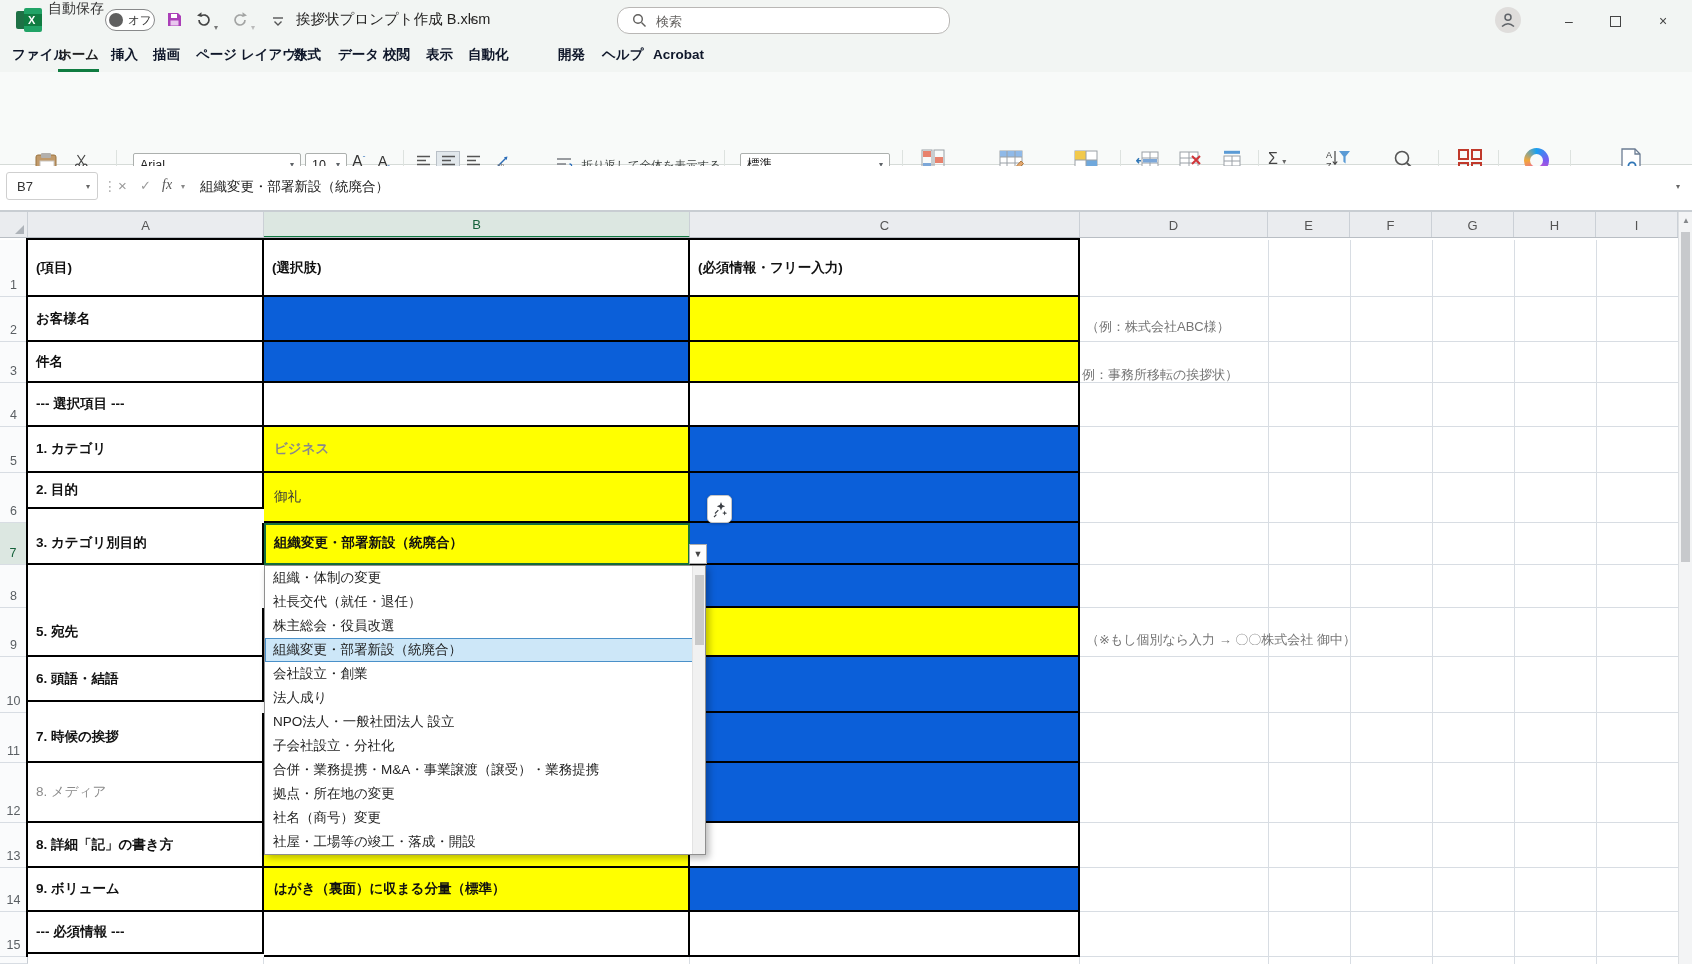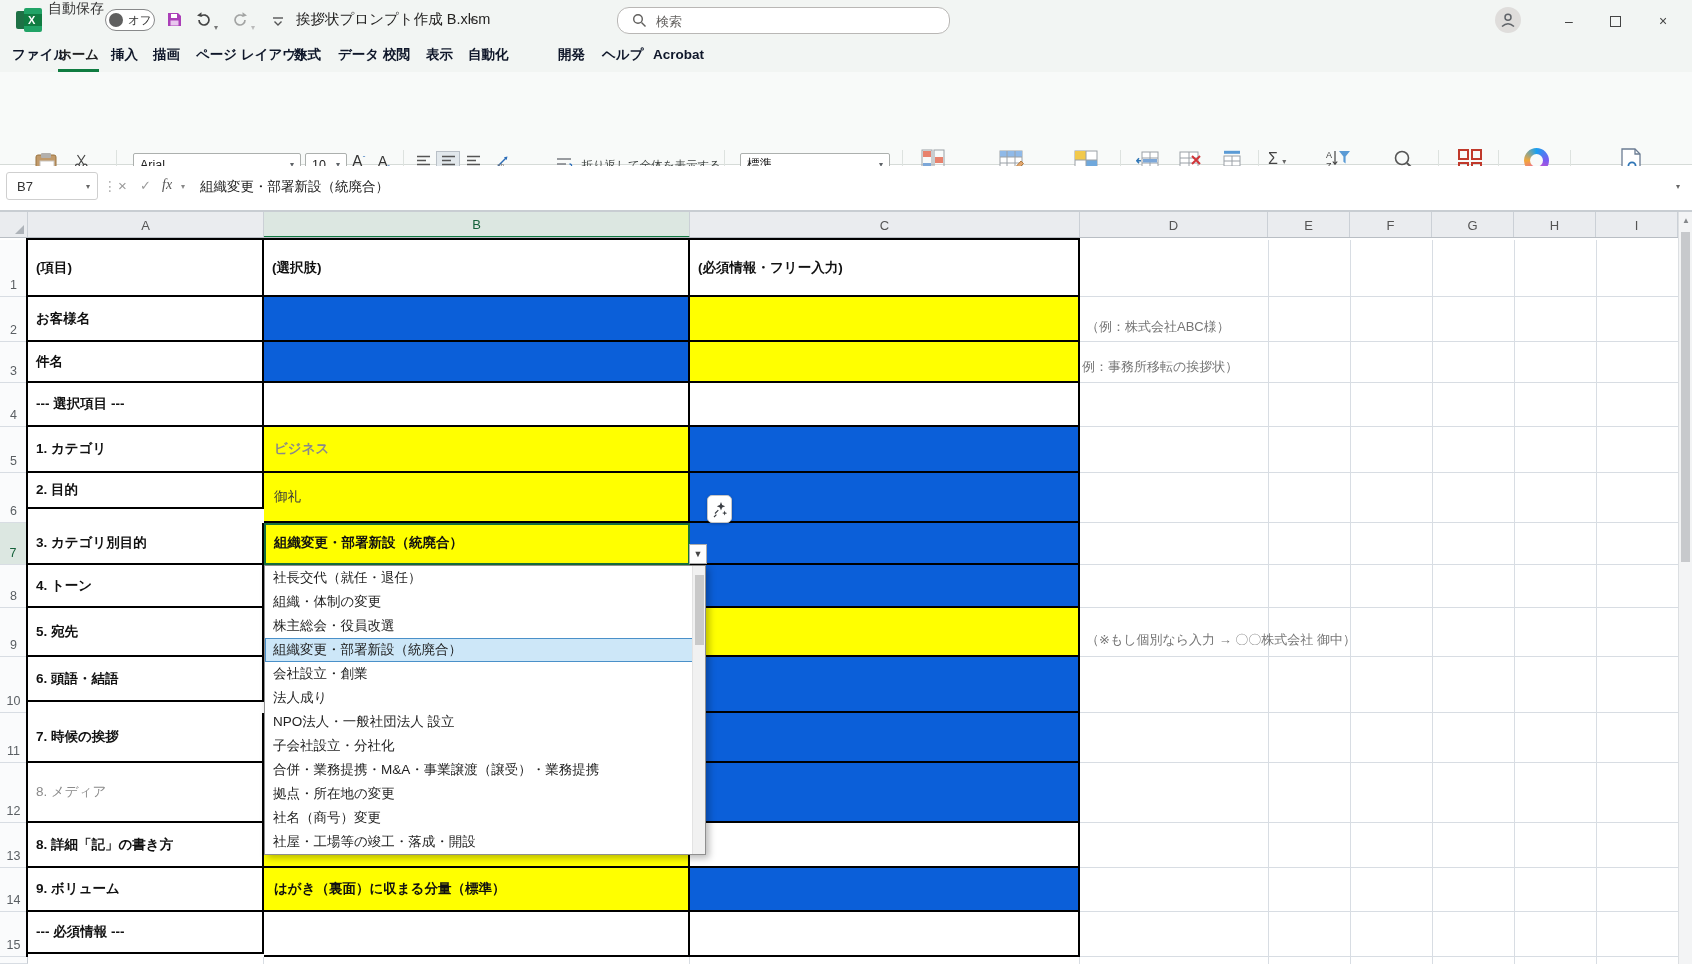--- a/index.html
+++ b/index.html
@@ -581,21 +581,20 @@
   <div class="tcell fill-blue" style="left:690px;top:427px;width:390px;height:46px"></div>
 
   <div class="tcell bold" style="left:28px;top:473px;width:236px;height:36px">2. 目的</div>
   <div class="tcell" style="left:264px;top:473px;width:426px;height:50px;background:#FFFF00;color:#3a3a3a;padding-left:10px">御礼</div>
   <div class="tcell fill-blue" style="left:690px;top:473px;width:390px;height:50px"></div>
 
   <div class="tcell bold" style="left:28px;top:523px;width:236px;height:42px">3. カテゴリ別目的</div>
   <div class="tcell fill-yellow bold" style="left:264px;top:523px;width:426px;height:42px;padding-left:10px">組織変更・部署新設（統廃合）</div>
   <div class="tcell fill-blue" style="left:690px;top:523px;width:390px;height:42px"></div>
 
-  <div class="tcell bold" style="left:28px;top:565px;width:236px;height:43px">4. トーン</div>
   <div class="tcell" style="left:264px;top:565px;width:426px;height:43px"></div>
   <div class="tcell fill-blue" style="left:690px;top:565px;width:390px;height:43px"></div>
 
   <div class="tcell bold" style="left:28px;top:608px;width:236px;height:49px">5. 宛先</div>
   <div class="tcell" style="left:264px;top:608px;width:426px;height:49px"></div>
   <div class="tcell fill-yellow" style="left:690px;top:608px;width:390px;height:49px"></div>
 
   <div class="tcell bold" style="left:28px;top:657px;width:236px;height:45px">6. 頭語・結語</div>
   <div class="tcell" style="left:264px;top:657px;width:426px;height:56px"></div>
   <div class="tcell fill-blue" style="left:690px;top:657px;width:390px;height:56px"></div>
@@ -614,40 +613,40 @@
 
   <div class="tcell bold" style="left:28px;top:868px;width:236px;height:44px">9. ボリューム</div>
   <div class="tcell fill-yellow bold" style="left:264px;top:868px;width:426px;height:44px;padding-left:10px">はがき（裏面）に収まる分量（標準）</div>
   <div class="tcell fill-blue" style="left:690px;top:868px;width:390px;height:44px"></div>
 
   <div class="tcell bold" style="left:28px;top:912px;width:236px;height:42px">--- 必須情報 ---</div>
   <div class="tcell" style="left:264px;top:912px;width:426px;height:45px"></div>
   <div class="tcell" style="left:690px;top:912px;width:390px;height:45px"></div>
 
   <div class="note" style="left:1086px;top:318px">（例：株式会社ABC様）</div>
-  <div class="note" style="left:1082px;top:358px">例：事務所移転の挨拶状）</div>
+  <div class="note" style="left:1082px;top:366px">例：事務所移転の挨拶状）</div>
   <div class="note" style="left:1086px;top:631px">（※もし個別なら入力 → 〇〇株式会社 御中）</div>
 
   <div class="selection"></div>
 
   <div class="abs" style="left:707px;top:495px;width:25px;height:28px;background:#fff;border:1px solid #C6C6C6;border-radius:5px;box-shadow:0 1px 3px rgba(0,0,0,.25);z-index:15;display:flex;align-items:center;justify-content:center">
     <svg width="15" height="17">
         <path d="M9 1 l1.2 3 3 1.2 -3 1.2 L9 9.4 7.8 6.4 4.8 5.2 7.8 4z" fill="#3b3f44"></path>
         <path d="M12.6 9.6 l.7 1.8 1.8.7 -1.8.7 -.7 1.8 -.7-1.8 -1.8-.7 1.8-.7z" fill="#3b3f44"></path>
         <path d="M3 12.5 L6.3 9.2 M2 16 L4.4 13.6" stroke="#3b3f44" stroke-width="1.2"></path>
       </svg>
   </div>
 
   <div class="abs" style="left:689px;top:544px;width:18px;height:20px;background:#FDFDFD;border:1px solid #ACACAC;z-index:21;display:flex;align-items:center;justify-content:center">
     <span style="font-size:9px;color:#444">▼</span>
   </div>
 
   <div class="dd">
+    <div class="dd-item">組織・体制の変更</div>
     <div class="dd-item">社長交代（就任・退任）</div>
-    <div class="dd-item">組織・体制の変更</div>
     <div class="dd-item">株主総会・役員改選</div>
     <div class="dd-item hl">組織変更・部署新設（統廃合）</div>
     <div class="dd-item">会社設立・創業</div>
     <div class="dd-item">法人成り</div>
     <div class="dd-item">NPO法人・一般社団法人 設立</div>
     <div class="dd-item">子会社設立・分社化</div>
     <div class="dd-item">合併・業務提携・M&amp;A・事業譲渡（譲受）・業務提携</div>
     <div class="dd-item">拠点・所在地の変更</div>
     <div class="dd-item">社名（商号）変更</div>
     <div class="dd-item">社屋・工場等の竣工・落成・開設</div>

